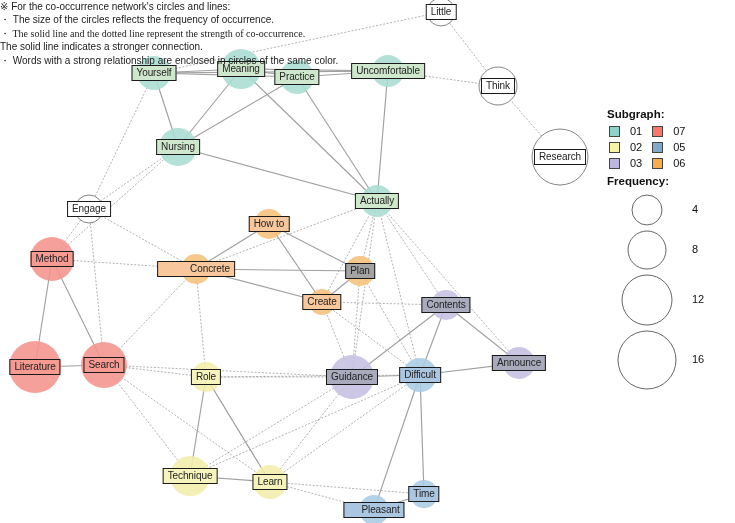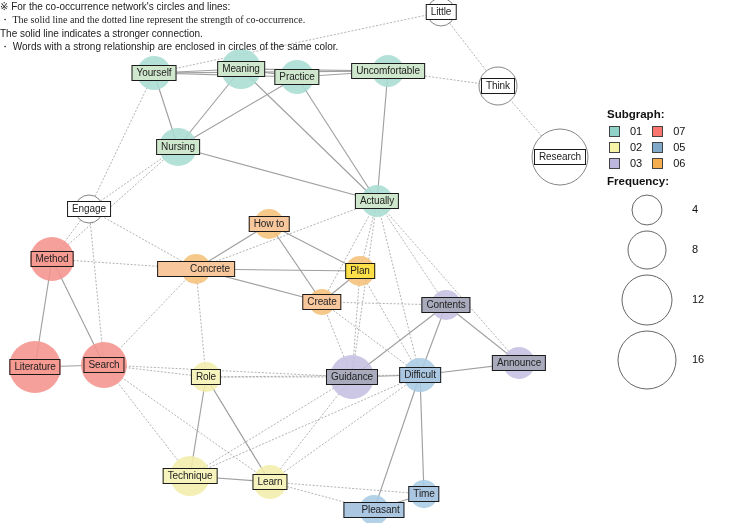--- a/index.html
+++ b/index.html
@@ -161,21 +161,21 @@
       <div class="nodelabel" style="left: 297px; top: 77px; background: rgb(207, 232, 205);">Practice</div>
       <div class="nodelabel" style="left: 388px; top: 71px; background: rgb(207, 232, 205);">Uncomfortable</div>
       <div class="nodelabel" style="left: 498px; top: 86px; background: rgb(255, 255, 255);">Think</div>
       <div class="nodelabel" style="left: 178px; top: 147px; background: rgb(207, 232, 205);">Nursing</div>
       <div class="nodelabel" style="left: 560px; top: 157px; background: rgb(255, 255, 255);">Research</div>
       <div class="nodelabel" style="left: 377px; top: 201px; background: rgb(207, 232, 205);">Actually</div>
       <div class="nodelabel" style="left: 89px; top: 209px; background: rgb(255, 255, 255);">Engage</div>
       <div class="nodelabel" style="left: 269px; top: 224px; background: rgb(248, 199, 156);">How to</div>
       <div class="nodelabel" style="left: 52px; top: 259px; background: rgb(247, 154, 146);">Method</div>
       <div class="nodelabel" style="left: 196px; top: 269px; background: rgb(248, 199, 156); padding-left: 32px;">Concrete</div>
-      <div class="nodelabel" style="left: 360px; top: 271px; background: #fde047;">Plan</div>
+      <div class="nodelabel" style="left: 360px; top: 271px; background: #a3a3a3;">Plan</div>
       <div class="nodelabel" style="left: 322px; top: 302px; background: rgb(248, 199, 156);">Create</div>
       <div class="nodelabel" style="left: 446px; top: 305px; background: rgb(169, 171, 188);">Contents</div>
       <div class="nodelabel" style="left: 35px; top: 367px; background: rgb(247, 154, 146);">Literature</div>
       <div class="nodelabel" style="left: 104px; top: 365px; background: rgb(247, 154, 146);">Search</div>
       <div class="nodelabel" style="left: 519px; top: 363px; background: rgb(169, 171, 188);">Announce</div>
       <div class="nodelabel" style="left: 206px; top: 377px; background: rgb(246, 243, 189);">Role</div>
       <div class="nodelabel" style="left: 352px; top: 377px; background: rgb(169, 171, 188);">Guidance</div>
       <div class="nodelabel" style="left: 420px; top: 375px; background: rgb(170, 198, 224);">Difficult</div>
       <div class="nodelabel" style="left: 190px; top: 476px; background: rgb(246, 243, 189);">Technique</div>
       <div class="nodelabel" style="left: 270px; top: 482px; background: rgb(246, 243, 189);">Learn</div>
@@ -202,17 +202,18 @@
   <div class="legend legend-title" style="left:607px;top:175px;">Frequency:</div>
   <div id="freq-numbers">
       <div class="freq-num" style="left: 692px; top: 203px;">4</div>
       <div class="freq-num" style="left: 692px; top: 243px;">8</div>
       <div class="freq-num" style="left: 692px; top: 293px;">12</div>
       <div class="freq-num" style="left: 692px; top: 353px;">16</div>
     </div>
 
   <div id="notes-block" style="left: 452px; top: 443px;">
       <div class="note" style="position: relative;">※ For the co-occurrence network's circles and lines:</div>
+      <div class="note" style="position: relative;">・ The size of the circles reflects the frequency of occurrence.</div>
       <div class="note" style="position: relative; font-family: Liberation Serif, serif;">・ The solid line and the dotted line represent the strength of co-occurrence.</div>
       <div class="note" style="position: relative;">   The solid line indicates a stronger connection.</div>
       <div class="note" style="position: relative;">・ Words with a strong relationship are enclosed in circles of the same color.</div>
     </div>
 </div>
 
 </body></html>

